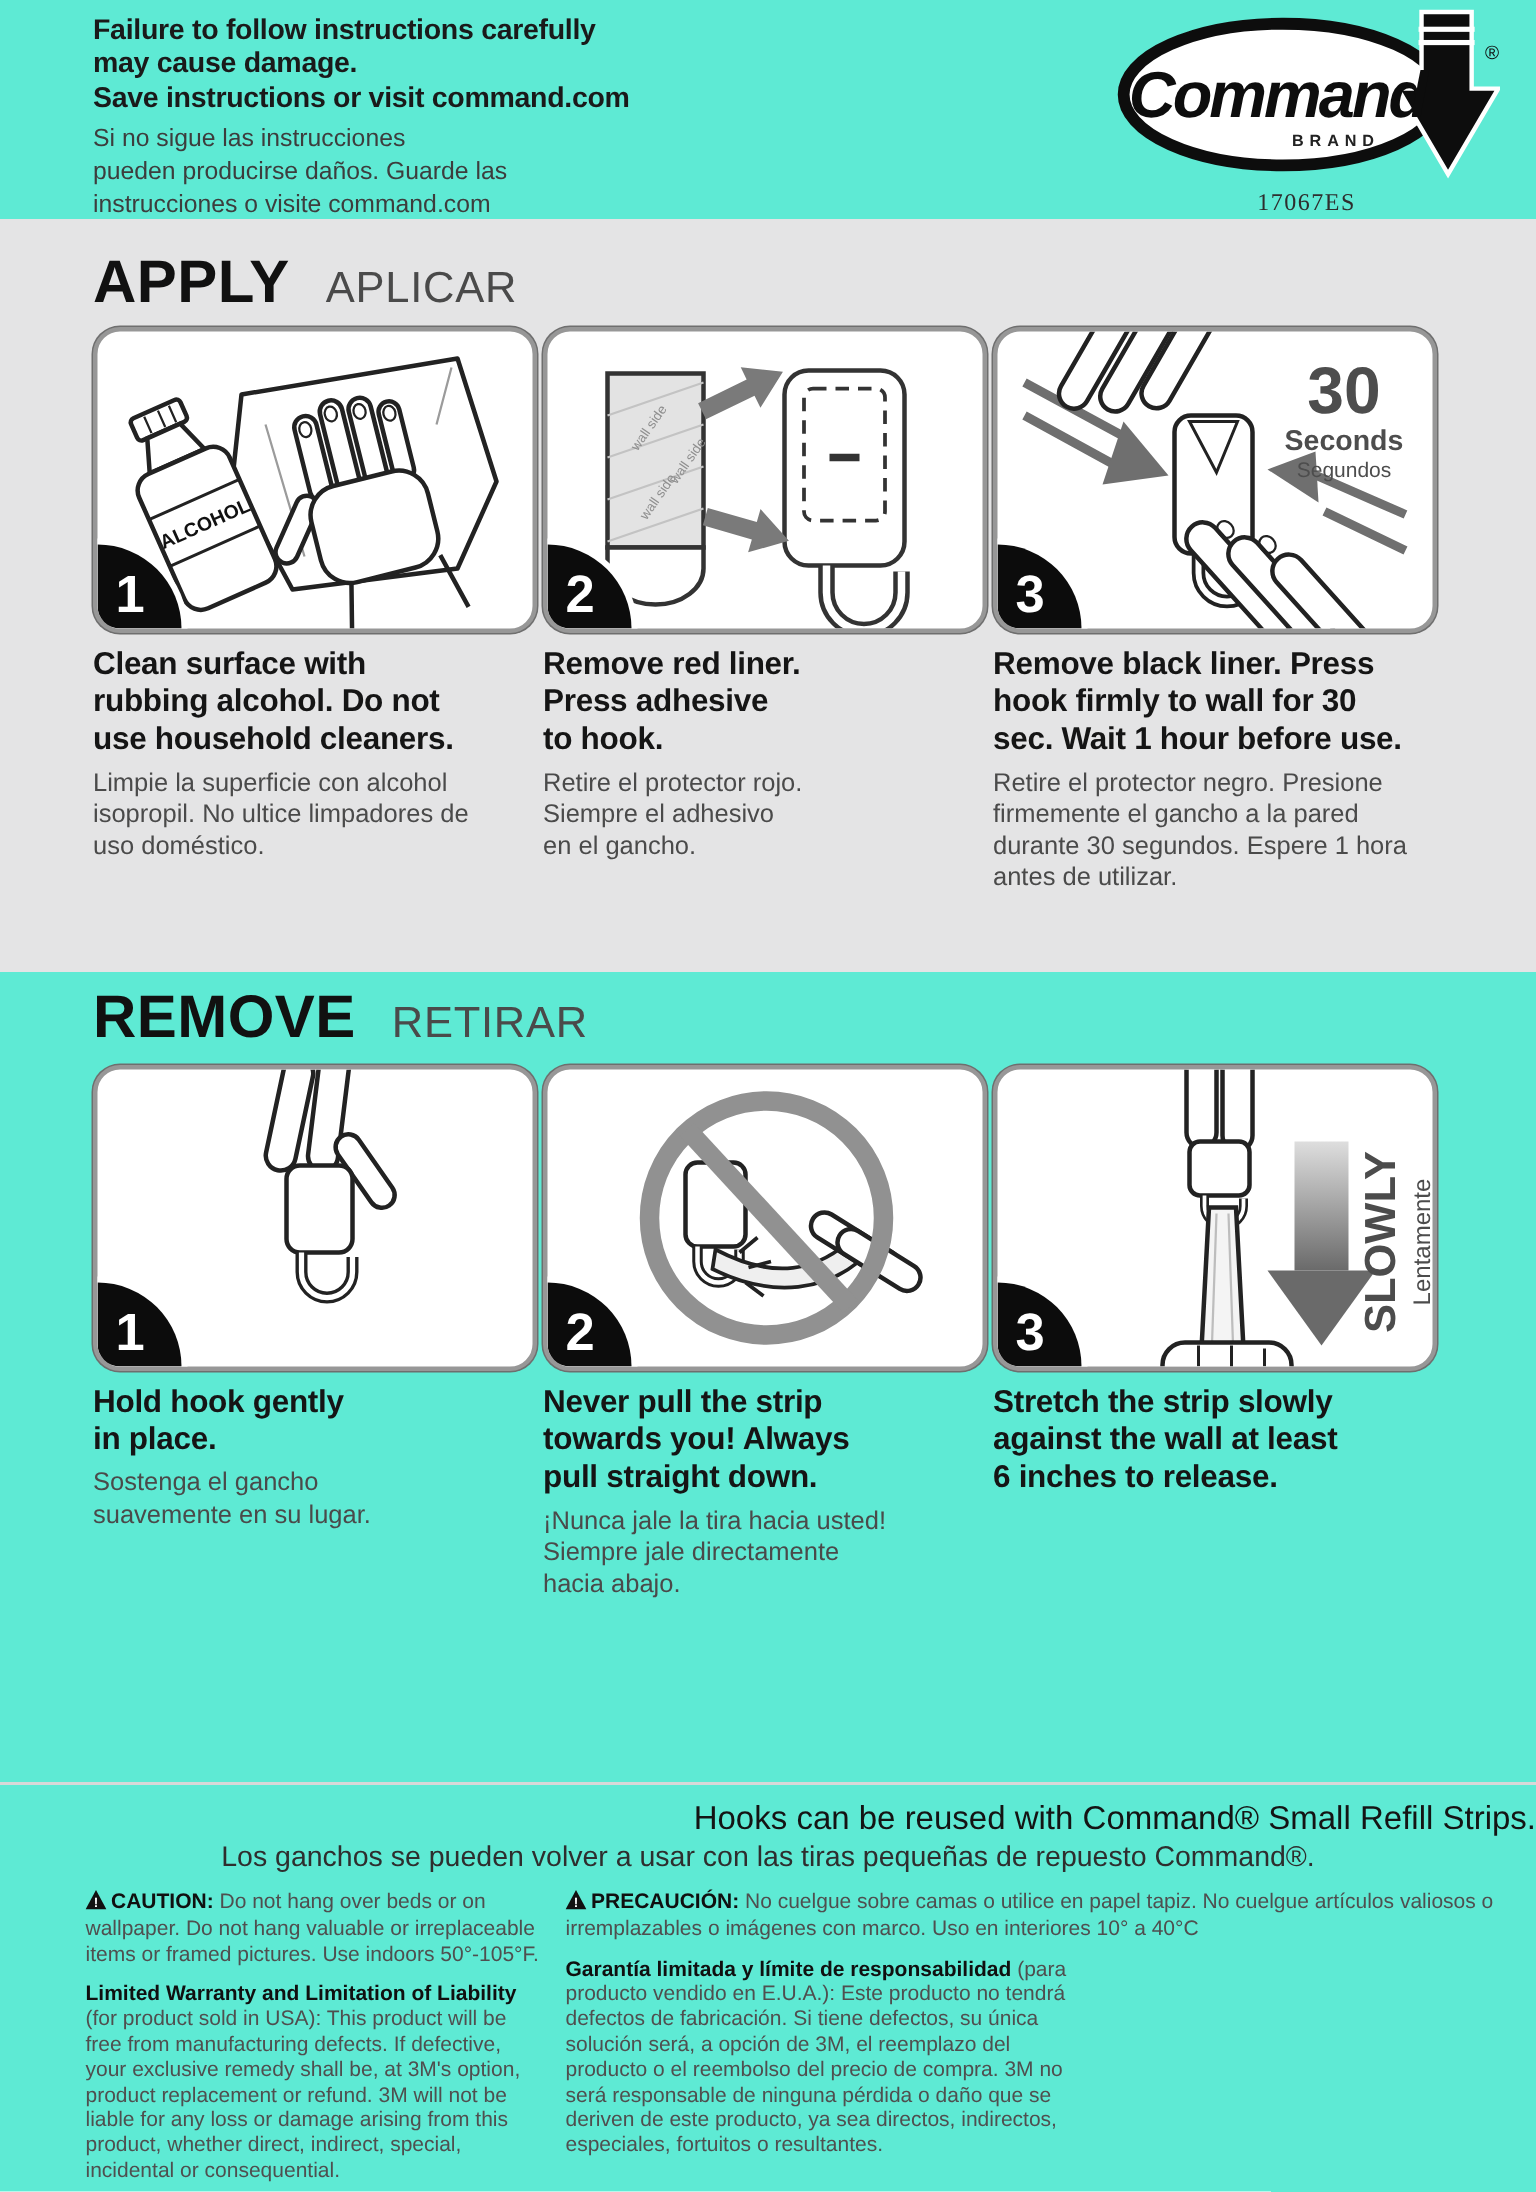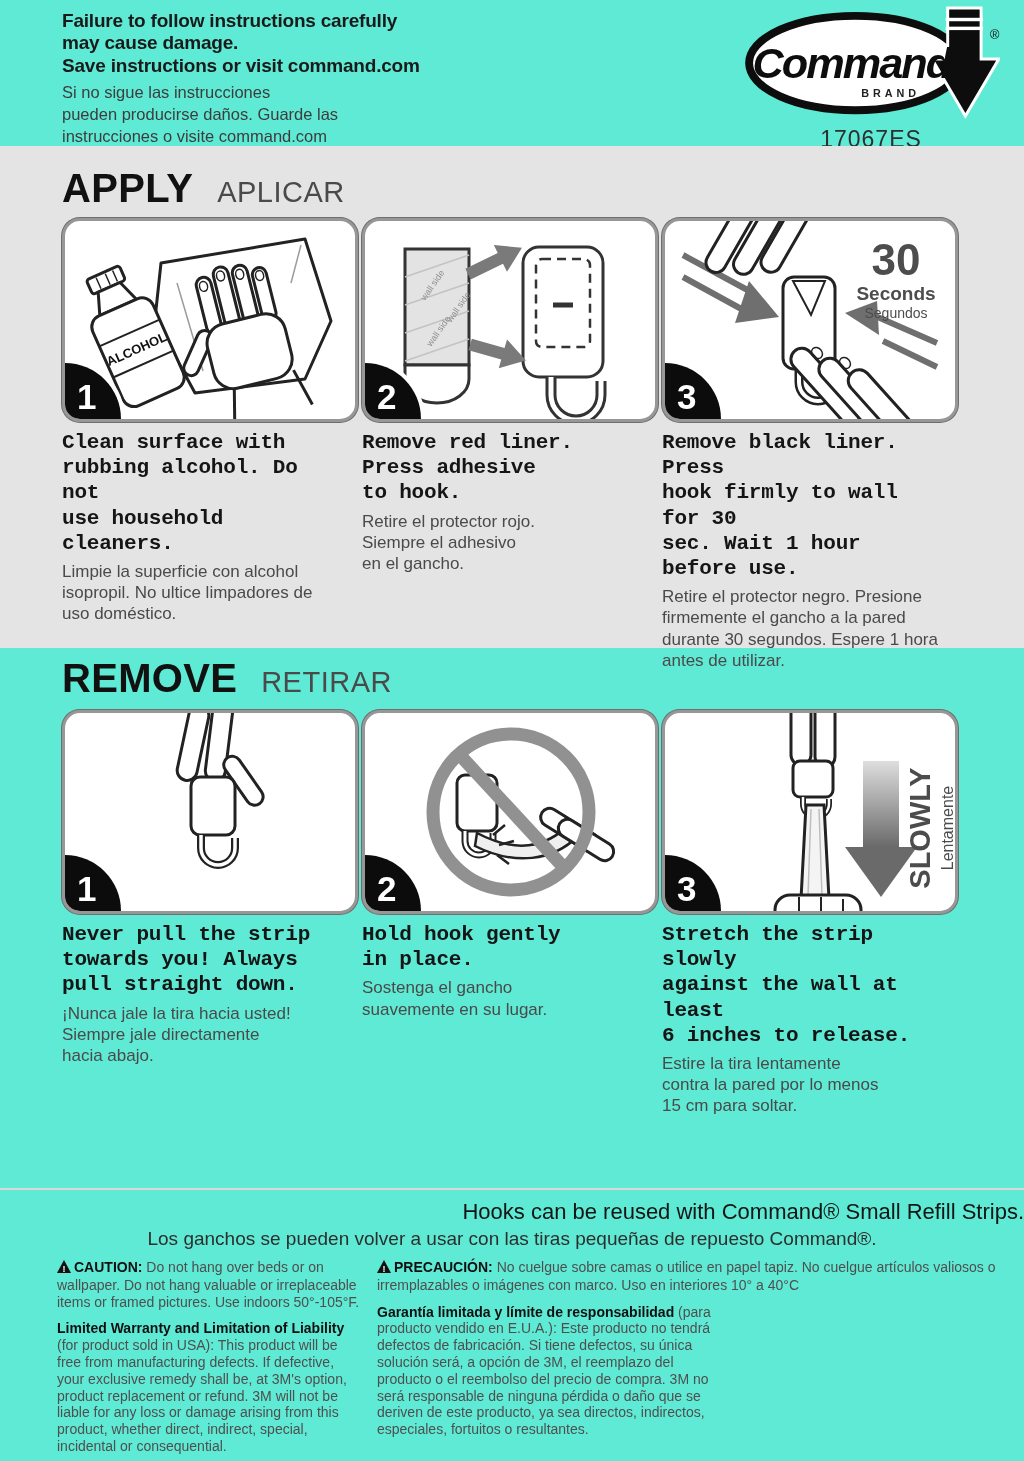--- a/index.html
+++ b/index.html
@@ -5,21 +5,21 @@
   html,body{margin:0;padding:0;background:#fff;}
   .page{position:relative;width:1024px;height:1461px;background:#5eead4;
         font-family:"Liberation Sans",sans-serif;color:#1a1a1a;overflow:hidden;}
   .pre{white-space:pre-line;}
 
   
   .header-left{position:absolute;left:62px;top:10px;width:460px;}
   .warn-bold{font-size:19px;font-weight:bold;line-height:1.18;letter-spacing:-0.2px;}
   .warn-es{font-size:16.5px;color:#3d3d3d;line-height:1.32;margin-top:5px;}
   .logo-block{position:absolute;left:742px;top:6px;width:258px;text-align:center;}
-  .logo-code{font-size:23px;color:#2e2e2e;letter-spacing:1px;margin-top:0px;}
+  .logo-code{font-size:16px;color:#2e2e2e;letter-spacing:1px;margin-top:0px;font-family:Liberation Serif, serif;}
   .logo-site{font-size:20px;color:#3a3a3a;margin-top:1px;}
   svg text{font-family:"Liberation Sans",sans-serif;}
 
   
   .apply-bg{position:absolute;left:0;top:146px;width:1024px;height:502px;background:#e4e4e5;}
   .heading{position:absolute;left:62px;display:flex;align-items:baseline;gap:24px;}
   .heading .en{font-size:40px;font-weight:800;letter-spacing:0.3px;color:#111;}
   .heading .es{font-size:29px;font-weight:400;color:#4a4a4a;letter-spacing:0.5px;}
   .apply-heading{top:166px;}
   .remove-heading{top:656px;text-align:center;}
@@ -31,21 +31,21 @@
          border-radius:18px;box-shadow:0 0 0 1px #6e6e6e;overflow:hidden;box-sizing:border-box;}
   .panel svg.illus{position:absolute;left:0;top:0;width:100%;height:100%;}
   .badge{position:absolute;left:0;bottom:0;width:56px;height:56px;background:#0c0c0c;
          border-top-right-radius:100% 100%;box-shadow:0 0 0 4px #ffffff;z-index:2;}
   .badge span{position:absolute;left:12px;bottom:2px;color:#fff;font-size:35px;font-weight:800;}
 
   .captions{position:absolute;left:62px;display:flex;gap:4px;}
   .apply-captions{top:430px;}
   .remove-captions{top:922px;}
   .caption{width:296px;box-sizing:border-box;padding-right:12px;}
-  .cap-en{font-size:21px;font-weight:bold;line-height:1.2;letter-spacing:-0.2px;color:#151515;font-family:Liberation Mono, monospace;}
+  .cap-en{font-size:21px;font-weight:bold;line-height:1.2;letter-spacing:-0.2px;color:#151515;}
   .cap-es{font-size:17px;color:#4a4a4a;line-height:1.25;margin-top:5px;}
 
   
   .footer{position:absolute;left:0;top:1188px;width:1024px;border-top:2px solid #d8d8d8;
           padding-top:9px;box-sizing:border-box;}
   .reuse-en{text-align:right;font-size:22px;font-weight:normal;color:#141414;}
   .reuse-es{text-align:center;font-size:19px;color:#2e2e2e;margin-top:3px;}
   .cols{display:flex;gap:14px;padding:9px 26px 0 57px;}
   .col-left{width:306px;flex:none;}
   .col-right{flex:1;}
@@ -299,40 +299,37 @@
         <text transform="rotate(-90 288 115)" x="288" y="115" text-anchor="middle" font-size="16" fill="#4c4c4c">Lentamente</text>
       </svg>
       <div class="badge">
           <span>3</span>
         </div>
     </div>
   </div>
 
   <div class="captions remove-captions">
     <div class="caption">
+      <div class="cap-en pre">Hold hook gently
+in place.</div>
+      <div class="cap-es pre">Sostenga el gancho
+suavemente en su lugar.</div>
+    </div>
+    <div class="caption">
       <div class="cap-en pre">Never pull the strip
 towards you! Always
 pull straight down.</div>
       <div class="cap-es pre">¡Nunca jale la tira hacia usted!
 Siempre jale directamente
 hacia abajo.</div>
     </div>
     <div class="caption">
-      <div class="cap-en pre">Hold hook gently
-in place.</div>
-      <div class="cap-es pre">Sostenga el gancho
-suavemente en su lugar.</div>
-    </div>
-    <div class="caption">
       <div class="cap-en pre">Stretch the strip slowly
 against the wall at least
 6 inches to release.</div>
-      <div class="cap-es pre">Estire la tira lentamente
-contra la pared por lo menos
-15 cm para soltar.</div>
     </div>
   </div>
 
   <div class="footer">
     <div class="reuse-en">Hooks can be reused with Command® Small Refill Strips.</div>
     <div class="reuse-es">Los ganchos se pueden volver a usar con las tiras pequeñas de repuesto Command®.</div>
     <div class="cols">
       <div class="col-left">
         <p class="fine">
           <span class="warn-tri"><svg width="14" height="13" viewBox="0 0 14 13">

